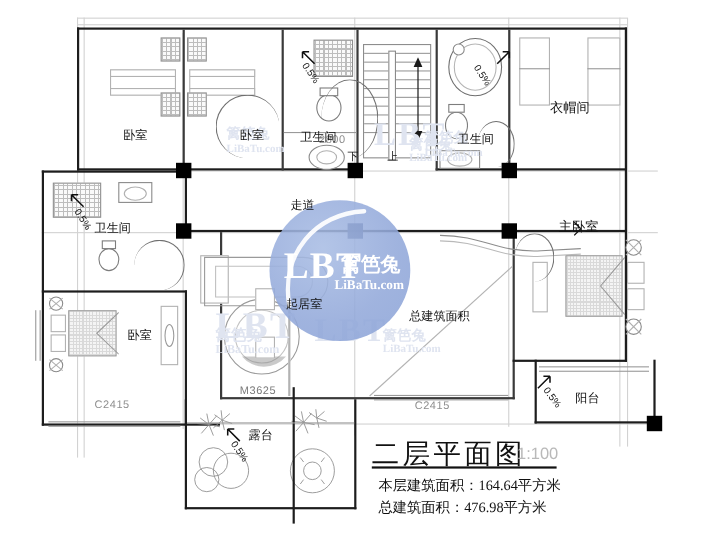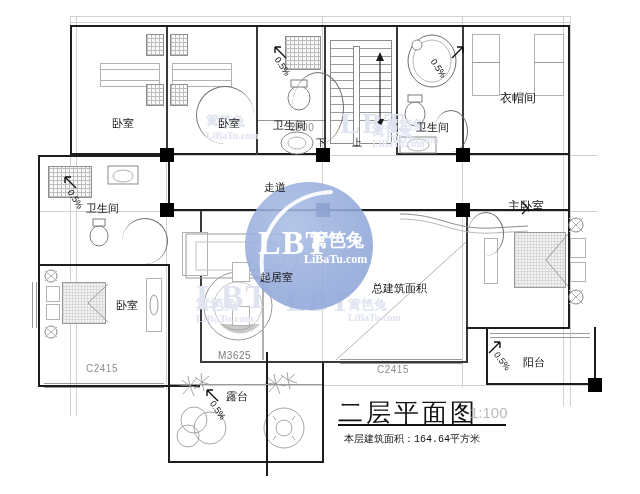--- a/index.html
+++ b/index.html
@@ -42,22 +42,22 @@
            font-family:"Liberation Serif","DejaVu Serif",serif;}
   .wm-ghost2{position:absolute;color:#dfe4f0;font-weight:bold;white-space:nowrap;
              font-family:"Liberation Serif","DejaVu Serif",serif;}
 
   
   .tb-title{position:absolute;color:#111;font-size:25px;letter-spacing:3px;white-space:nowrap;
             font-family:"Liberation Serif","DejaVu Serif",serif;}
   .tb-scale{position:absolute;color:#b9b9b9;font-size:15px;white-space:nowrap;
             font-family:"Liberation Sans","DejaVu Sans",sans-serif;}
   .tb-rule{position:absolute;background:#111;}
-  .tb-line{position:absolute;color:#111;font-size:10px;white-space:nowrap;
-           font-family:Liberation Mono, monospace;}
+  .tb-line{position:absolute;color:#111;font-size:13px;white-space:nowrap;
+           font-family:Liberation Serif, serif;}
 </style>
 </head>
 <body>
 
 <div id="stage">
 
   <div class="dimline" style="left:70px;top:16px;width:500px;height:1px;"></div>
   <div class="dimline" style="left:70px;top:22px;width:500px;height:1px;"></div>
   <div class="dimline" style="left:70px;top:16px;width:1px;height:400px;"></div>
   <div class="dimline" style="left:76px;top:16px;width:1px;height:400px;"></div>
@@ -337,14 +337,15 @@
   <div class="label" style="left:226px;top:391px;">露台</div>
 
   <div class="label-sm" style="left:86px;top:363px;">C2415</div>
   <div class="label-sm" style="left:377px;top:364px;">C2415</div>
   <div class="label-sm" style="left:218px;top:350px;color:#7a7a7a;">M3625</div>
 
   <div class="tb-title" style="left:338px;top:396px;">二层平面图</div>
   <div class="tb-scale" style="left:470px;top:404px;">1:100</div>
   <div class="tb-rule" style="left:338px;top:424px;width:168px;height:2px;"></div>
   <div class="tb-line" style="left:344px;top:432px;">本层建筑面积：164.64平方米</div>
+  <div class="tb-line" style="left:344px;top:452px;">总建筑面积：476.98平方米</div>
 
 </div>
 
 </body></html>

